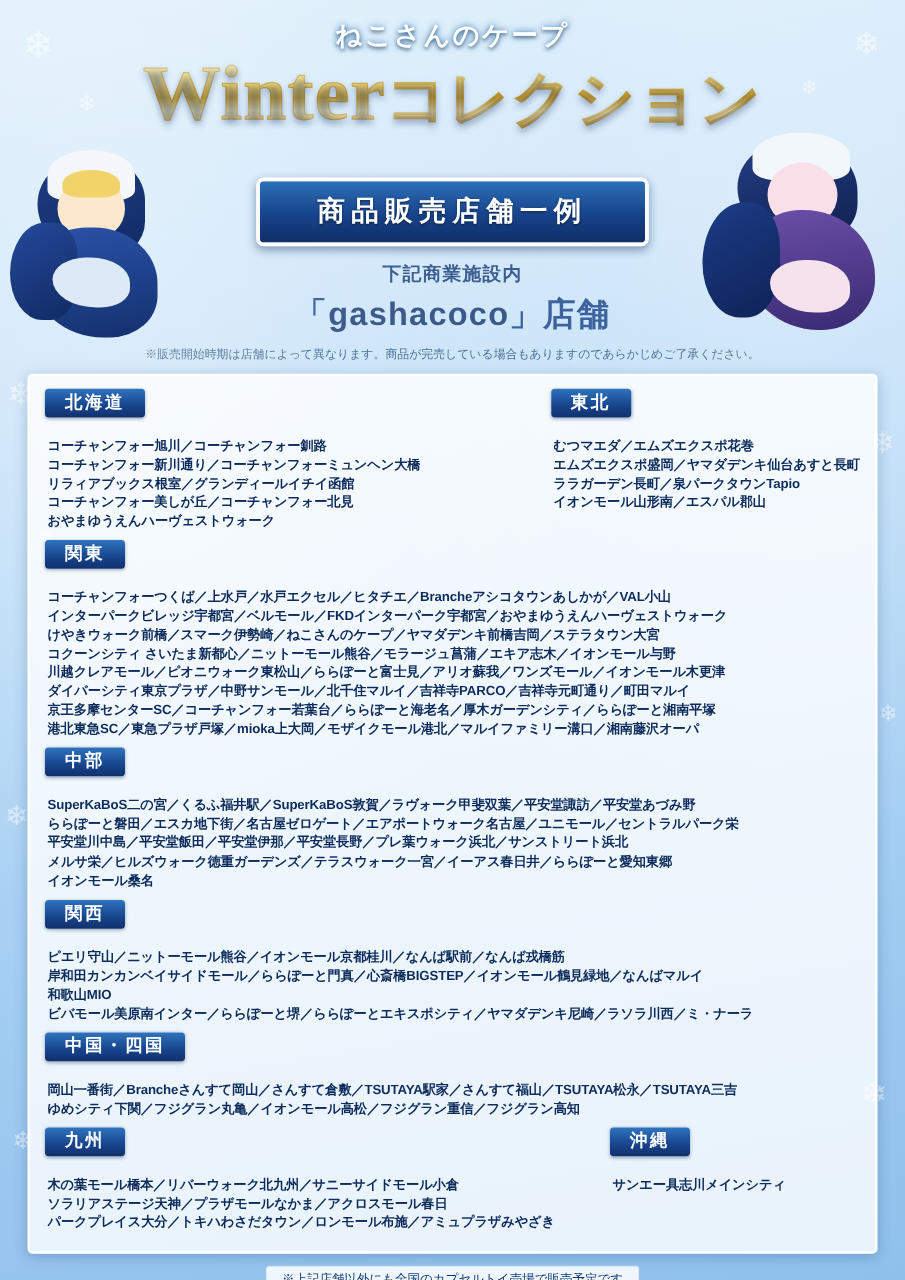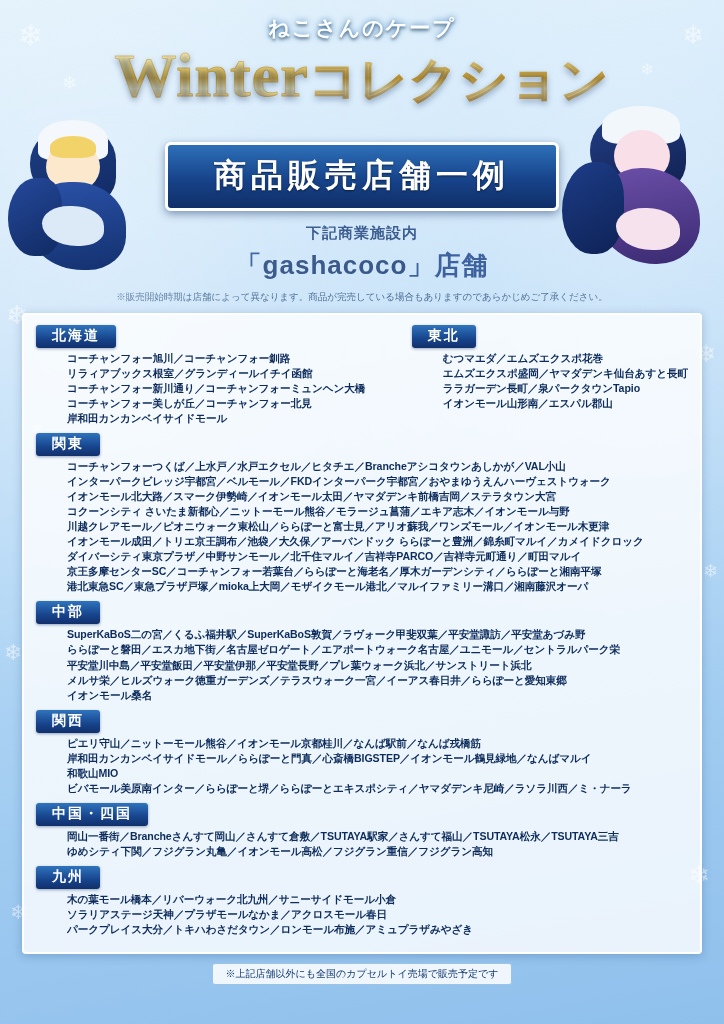--- a/index.html
+++ b/index.html
@@ -73,21 +73,21 @@
   .banner-wrap { text-align: center; margin-top: 2px; position: relative; z-index: 3;}
   .banner {
     display: inline-block;
     padding: 9px 46px 10px;
     background: linear-gradient(180deg, #2d70b8 0%, #17438a 55%, #102f68 100%);
     border: 3px solid #ffffff;
     border-radius: 6px;
     box-shadow: 0 3px 8px rgba(10,40,90,0.45);
   }
   .banner span {
-    font-size: 32px; font-weight: bold; color: #fff; letter-spacing: 5px;
+    font-size: 22px; font-weight: bold; color: #fff; letter-spacing: 5px;
     text-shadow: 0 1px 2px rgba(0,0,0,0.5);
   }
   .sub1 {
     margin-top: 13px; text-align: center;
     font-size: 15px; font-weight: bold; color: #123a78;
     letter-spacing: 1px;
   }
   .sub2 {
     margin-top: 5px; text-align: center;
     font-size: 26px; font-weight: bold; color: #15418a;
@@ -114,31 +114,30 @@
   .sec { margin-bottom: 7px; }
   .sec-head {
     display: inline-block;
     background: linear-gradient(180deg, #2f74bd 0%, #17448c 60%, #11306c 100%);
     color: #fff;
     font-weight: bold;
     font-size: 14px;
     letter-spacing: 2px;
     padding: 2px 16px 3px;
     border-radius: 3px;
-    margin-bottom: 3px;
+    margin-bottom: 16px;
     box-shadow: 0 1px 3px rgba(10,40,90,0.4);
   }
   .sec-body {
     font-size: 10.6px;
     line-height: 1.42;
     color: #0d2c5c;
     font-weight: bold;
     padding-left: 2px;
     letter-spacing: -0.1px;
-    margin-left: 29px;
   }
   .sec-body div { white-space: nowrap; overflow: hidden; }
 
   .two-up { display: flex; gap: 12px; }
   .two-up .left { flex: 1 1 auto; }
   .two-up .right { flex: 0 0 200px; }
 
   .footnote {
     margin: 9px auto 0;
     width: 300px;
@@ -208,46 +207,45 @@
 </div>
 <div class="note">※販売開始時期は店舗によって異なります。商品が完売している場合もありますのであらかじめご了承ください。</div>
 
 <div class="panel">
 
   <div class="two-up">
     <div class="left sec">
       <div class="sec-head">北海道</div>
       <div class="sec-body">
         <div>コーチャンフォー旭川／コーチャンフォー釧路</div>
+        <div>コーチャンフォー新川通り／コーチャンフォーミュンヘン大橋</div>
         <div>リラィアブックス根室／グランディールイチイ函館</div>
-        <div>コーチャンフォー新川通り／コーチャンフォーミュンヘン大橋</div>
         <div>コーチャンフォー美しが丘／コーチャンフォー北見</div>
-        <div>岸和田カンカンベイサイドモール</div>
+        <div>おやまゆうえんハーヴェストウォーク</div>
       </div>
     </div>
     <div class="right sec">
       <div class="sec-head">東北</div>
       <div class="sec-body">
         <div>むつマエダ／エムズエクスポ花巻</div>
         <div>エムズエクスポ盛岡／ヤマダデンキ仙台あすと長町</div>
         <div>ララガーデン長町／泉パークタウンTapio</div>
         <div>イオンモール山形南／エスパル郡山</div>
       </div>
     </div>
   </div>
 
   <div class="sec">
     <div class="sec-head">関東</div>
     <div class="sec-body">
       <div>コーチャンフォーつくば／上水戸／水戸エクセル／ヒタチエ／Brancheアシコタウンあしかが／VAL小山</div>
       <div>インターパークビレッジ宇都宮／ベルモール／FKDインターパーク宇都宮／おやまゆうえんハーヴェストウォーク</div>
-      <div>イオンモール北大路／スマーク伊勢崎／イオンモール太田／ヤマダデンキ前橋吉岡／ステラタウン大宮</div>
+      <div>けやきウォーク前橋／スマーク伊勢崎／ねこさんのケープ／ヤマダデンキ前橋吉岡／ステラタウン大宮</div>
       <div>コクーンシティ さいたま新都心／ニットーモール熊谷／モラージュ菖蒲／エキア志木／イオンモール与野</div>
       <div>川越クレアモール／ピオニウォーク東松山／ららぽーと富士見／アリオ蘇我／ワンズモール／イオンモール木更津</div>
-      <div>イオンモール成田／トリエ京王調布／池袋／大久保／アーバンドック ららぽーと豊洲／錦糸町マルイ／カメイドクロック</div>
       <div>ダイバーシティ東京プラザ／中野サンモール／北千住マルイ／吉祥寺PARCO／吉祥寺元町通り／町田マルイ</div>
       <div>京王多摩センターSC／コーチャンフォー若葉台／ららぽーと海老名／厚木ガーデンシティ／ららぽーと湘南平塚</div>
       <div>港北東急SC／東急プラザ戸塚／mioka上大岡／モザイクモール港北／マルイファミリー溝口／湘南藤沢オーパ</div>
     </div>
   </div>
 
   <div class="sec">
     <div class="sec-head">中部</div>
     <div class="sec-body">
       <div>SuperKaBoS二の宮／くるふ福井駅／SuperKaBoS敦賀／ラヴォーク甲斐双葉／平安堂諏訪／平安堂あづみ野</div>
@@ -278,17 +276,23 @@
 
   <div class="two-up">
     <div class="left sec">
       <div class="sec-head">九州</div>
       <div class="sec-body">
         <div>木の葉モール橋本／リバーウォーク北九州／サニーサイドモール小倉</div>
         <div>ソラリアステージ天神／プラザモールなかま／アクロスモール春日</div>
         <div>パークプレイス大分／トキハわさだタウン／ロンモール布施／アミュプラザみやざき</div>
       </div>
     </div>
+    <div class="right sec">
+      <div class="sec-head">沖縄</div>
+      <div class="sec-body">
+        <div>サンエー具志川メインシティ</div>
+      </div>
+    </div>
   </div>
 
 </div>
 
 <div class="footnote">※上記店舗以外にも全国のカプセルトイ売場で販売予定です</div>
 
 </body></html>

